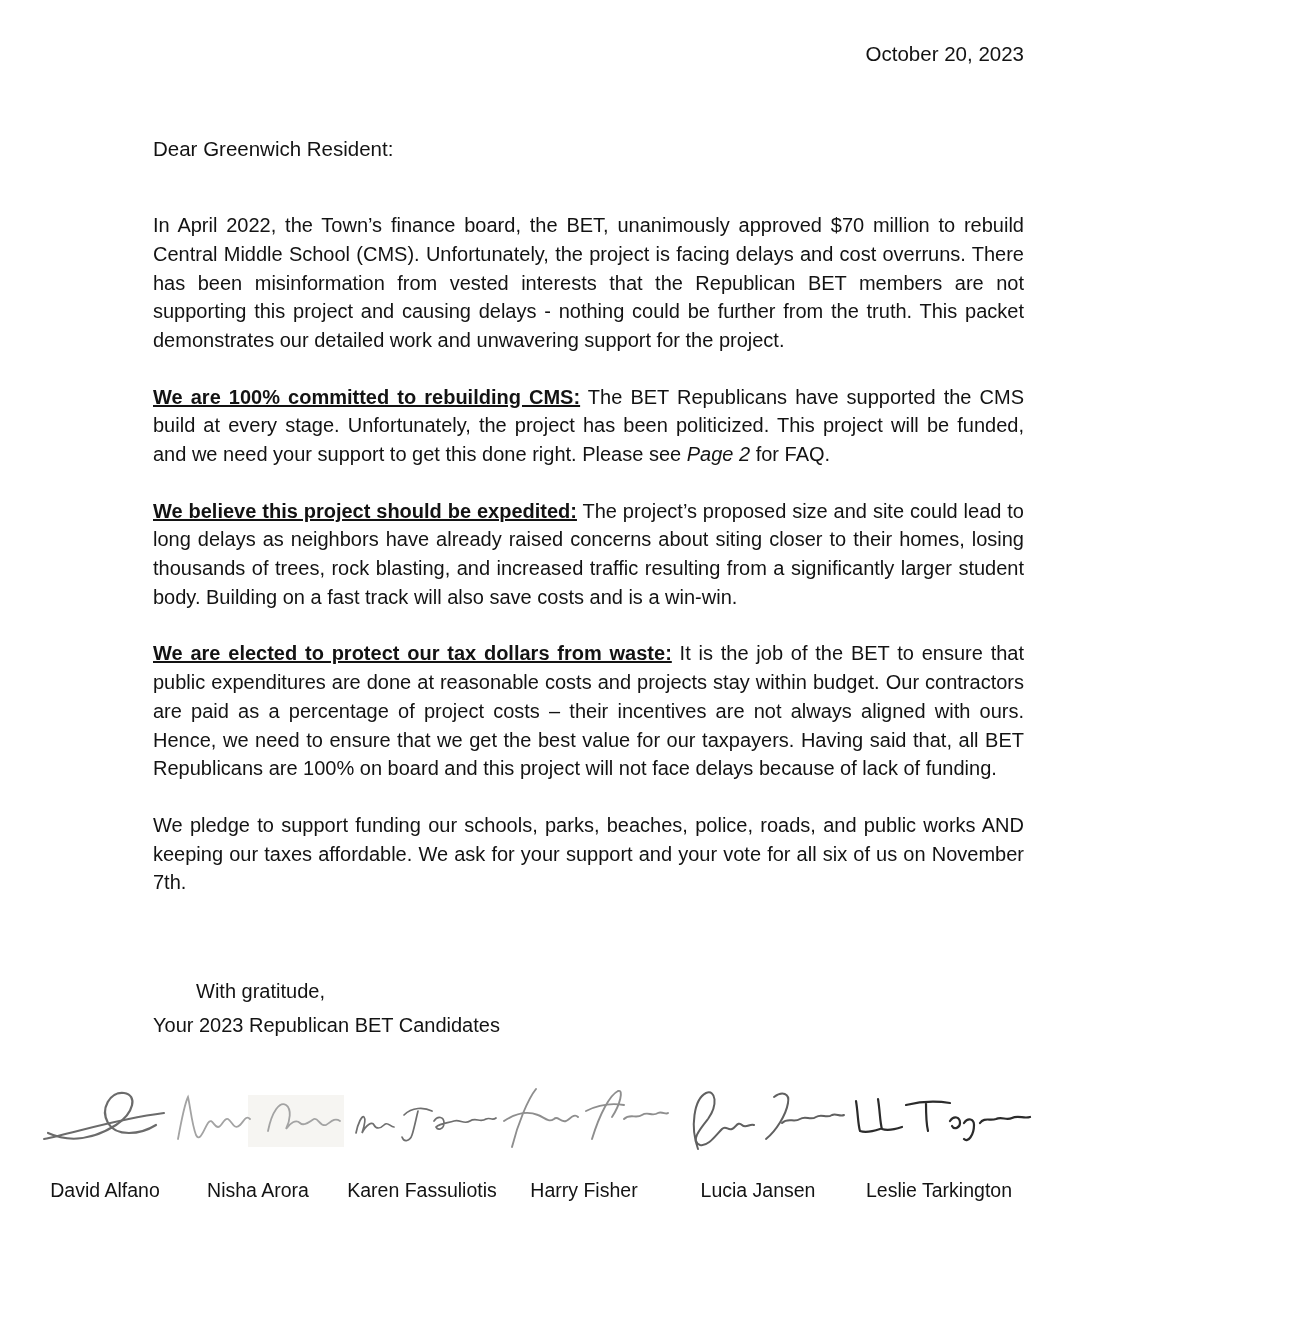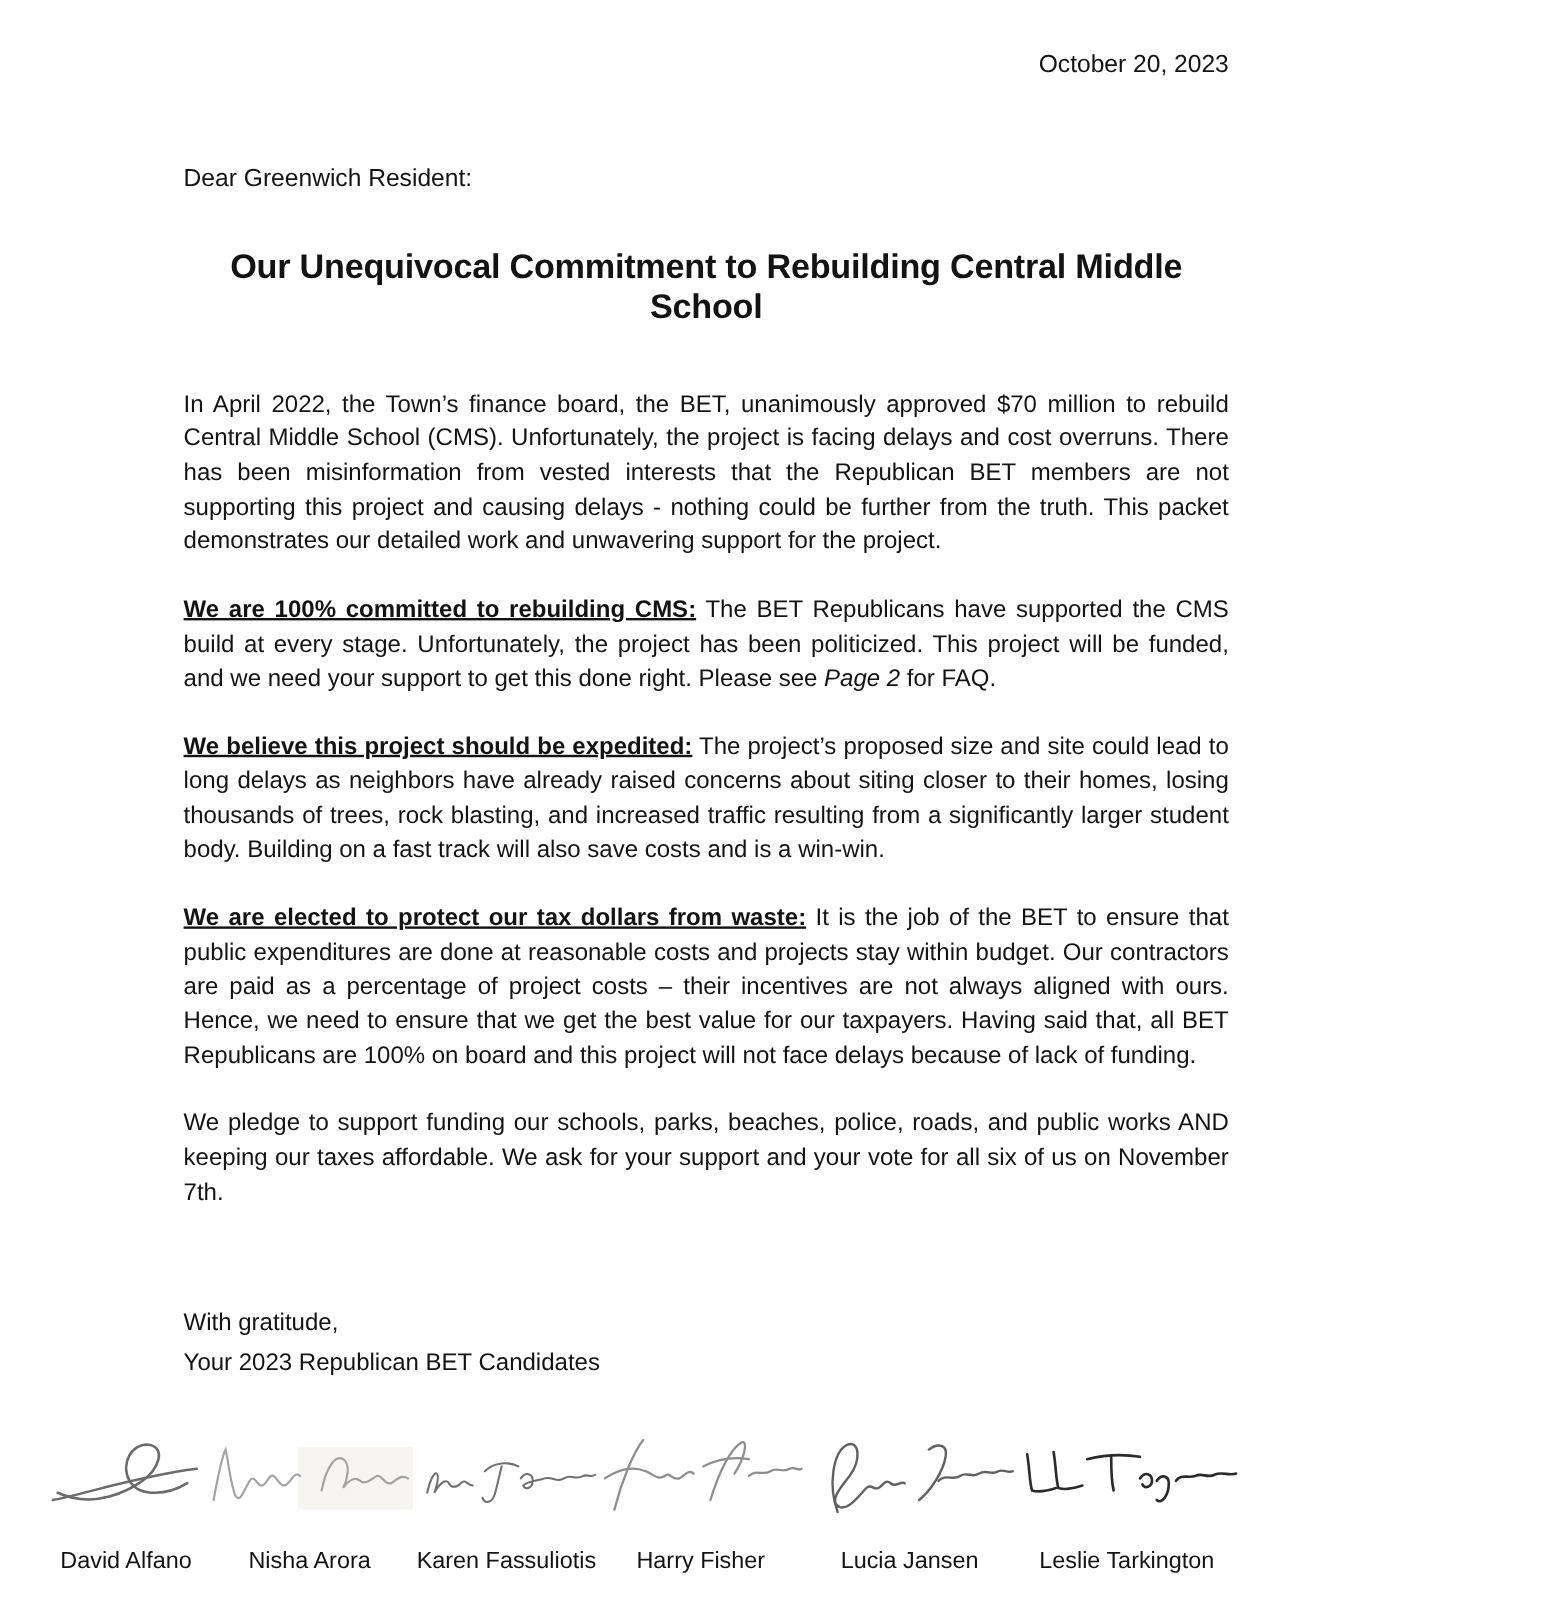--- a/index.html
+++ b/index.html
@@ -49,20 +49,21 @@
     font-weight: bold;
     text-decoration: underline;
   }
   .italic {
     font-style: italic;
   }
   .closing {
     margin-top: 82px;
     font-size: 20px;
     line-height: 1.2;
+    margin-left: 43px;
   }
   .signoff {
     margin-top: 10px;
     font-size: 20px;
     line-height: 1.2;
   }
   .signatures {
     margin-top: 40px;
     display: flex;
     justify-content: flex-end;
@@ -92,21 +93,20 @@
 </style>
 </head>
 <body>
 
 <div class="page">
 
   <div class="date-line">October 20, 2023</div>
 
   <div class="salutation">Dear Greenwich Resident:</div>
 
-  <div class="letter-title">Our Unequivocal Commitment to Rebuilding Central Middle School</div>
 
   <div class="para first">
     <span>In April 2022, the Town’s finance board, the BET, unanimously approved $70 million to rebuild Central Middle School (CMS). Unfortunately, the project is facing delays and cost overruns. There has been misinformation from vested interests that the Republican BET members are not supporting this project and causing delays - nothing could be further from the truth. This packet demonstrates our detailed work and unwavering support for the project.</span>
   </div>
 
   <div class="para">
     <span class="lead">We are 100% committed to rebuilding CMS:</span><span> The BET Republicans have supported the CMS build at every stage. Unfortunately, the project has been politicized. This project will be funded, and we need your support to get this done right. Please see </span><span class="italic">Page 2</span><span> for FAQ.</span>
   </div>
 
   <div class="para">

